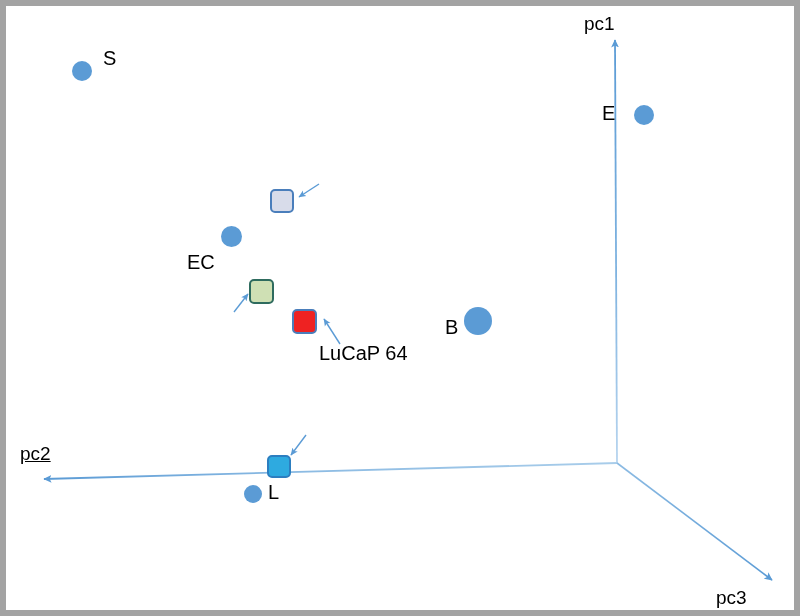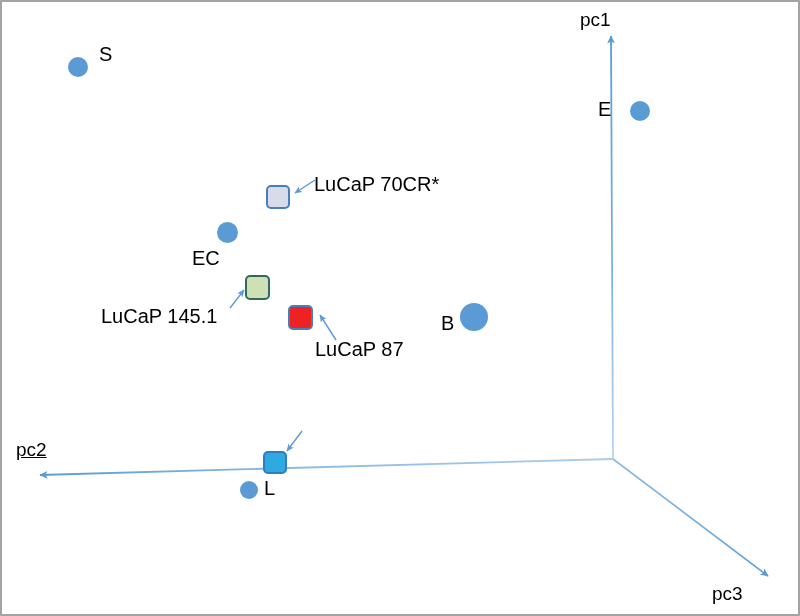--- a/index.html
+++ b/index.html
@@ -5,21 +5,21 @@
   html, body {
     margin: 0;
     padding: 0;
     background: #ffffff;
   }
   #figure {
     position: relative;
     width: 800px;
     height: 616px;
     background: #ffffff;
-    border: 2px solid #a3a3a3;
+    border: 6px solid #a3a3a3;
     box-sizing: border-box;
     overflow: hidden;
     font-family: "Liberation Sans", sans-serif;
   }
   #axes-svg {
     position: absolute;
     left: 0;
     top: 0;
     width: 800px;
     height: 616px;
@@ -109,32 +109,30 @@
 
   <div class="axis-label" style="left:710px; top:582px;">pc3</div>
 
   <div class="marker-circle" style="left:66px; top:55px; width:20px; height:20px; background:#5b9bd5;"></div>
   <div class="point-label" style="left:97px; top:42px;">S</div>
 
   <div class="marker-circle" style="left:628px; top:99px; width:20px; height:20px; background:#5b9bd5;"></div>
   <div class="point-label" style="left:596px; top:97px;">E</div>
 
   <div class="marker-circle" style="left:215px; top:220px; width:21px; height:21px; background:#5b9bd5;"></div>
-  <div class="point-label" style="left:190px; top:246px;">EC</div>
+  <div class="point-label" style="left:181px; top:246px;">EC</div>
 
   <div class="marker-circle" style="left:458px; top:301px; width:28px; height:28px; background:#5b9bd5;"></div>
   <div class="point-label" style="left:439px; top:311px;">B</div>
 
   <div class="marker-circle" style="left:238px; top:479px; width:18px; height:18px; background:#5b9bd5;"></div>
   <div class="point-label" style="left:262px; top:476px;">L</div>
 
   <div class="marker-square" style="left:264px; top:183px; width:24px; height:24px; background:#d8dcea; border:2px solid #4a7ebb;"></div>
-  <div class="callout-label" style="left:312px; top:172px;">LuCaP 70CR*</div>
 
   <div class="marker-square" style="left:243px; top:273px; width:25px; height:25px; background:#cfe0b4; border:2px solid #2e6b5e;"></div>
-  <div class="callout-label" style="left:99px; top:304px;">LuCaP 145.1</div>
 
   <div class="marker-square" style="left:286px; top:303px; width:25px; height:25px; background:#ee2222; border:2px solid #4a7ebb;"></div>
-  <div class="callout-label" style="left:313px; top:337px;">LuCaP 87</div>
+  <div class="callout-label" style="left:313px; top:337px;">LuCaP 64</div>
 
   <div class="marker-square" style="left:261px; top:449px; width:24px; height:23px; background:#2eaae0; border:2px solid #2c7ec0;"></div>
 
 </div>
 
 </body></html>

